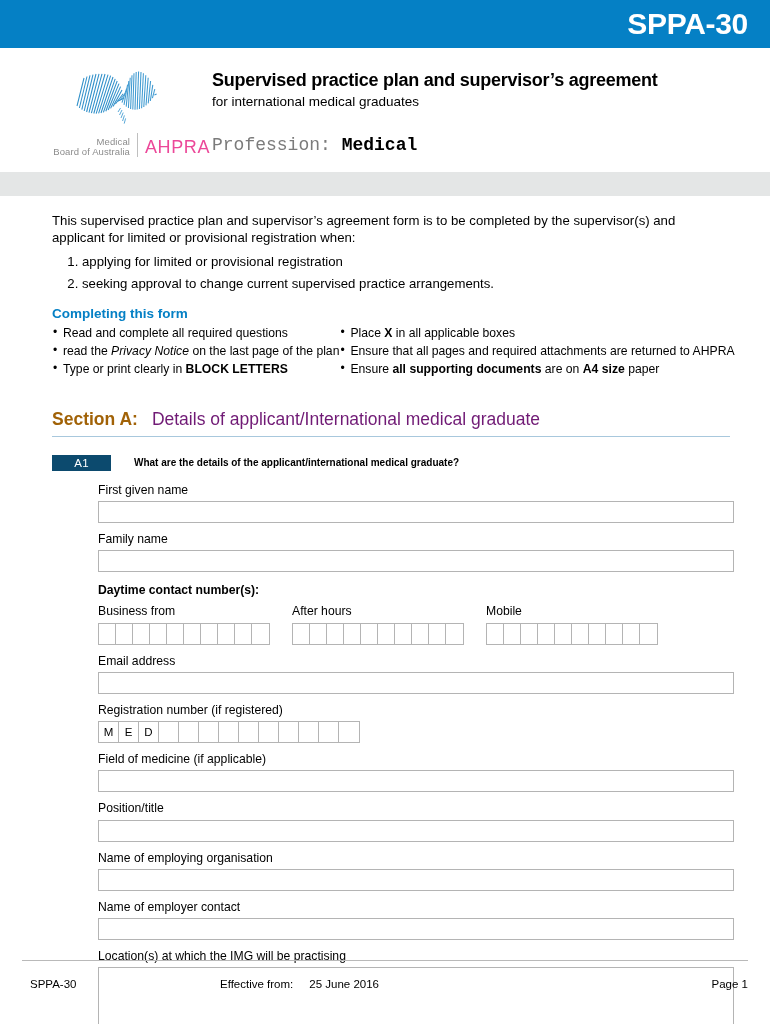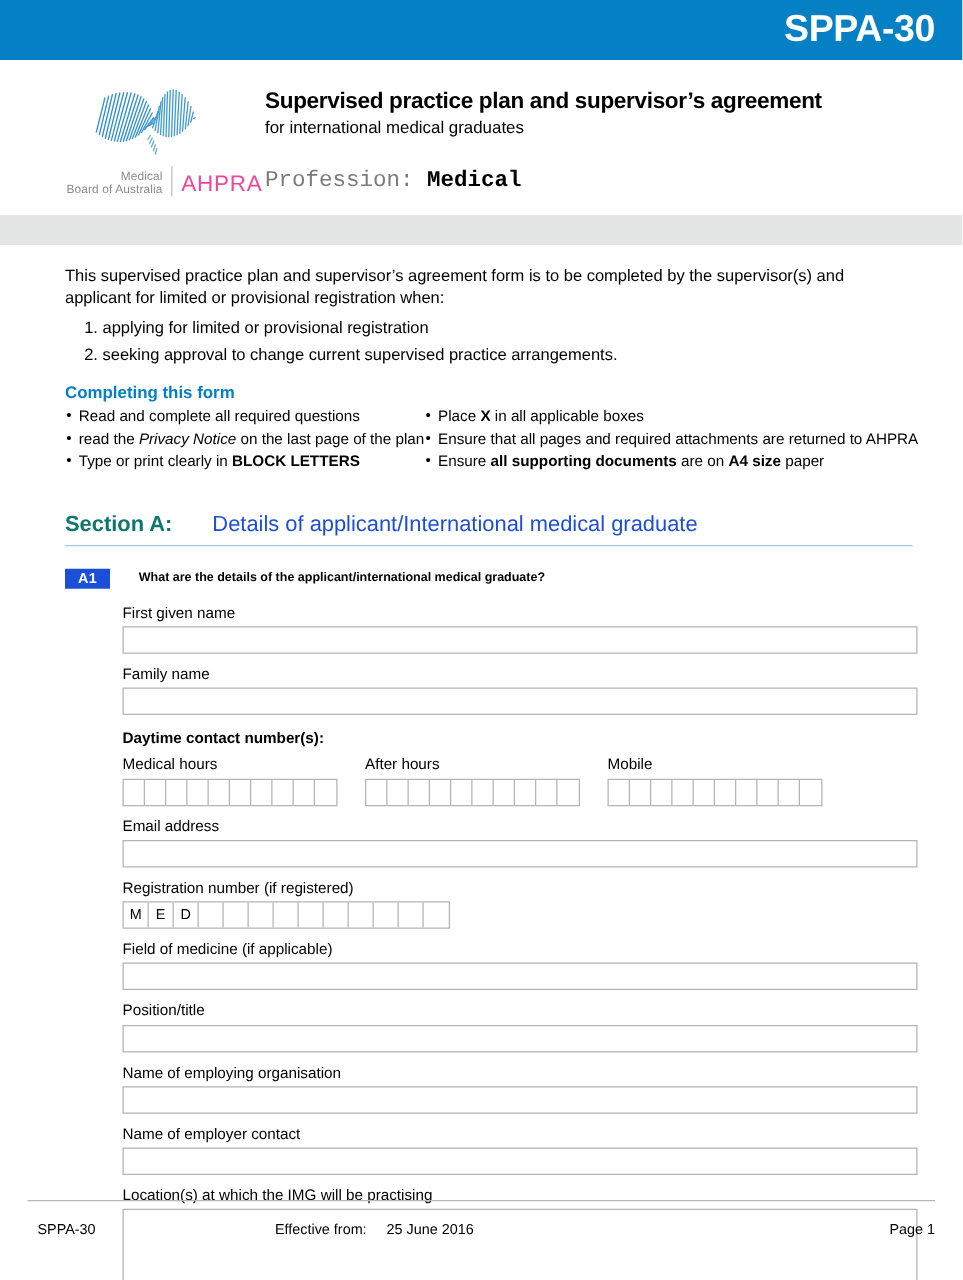--- a/index.html
+++ b/index.html
@@ -165,46 +165,46 @@
   .tip b { font-weight: bold; }
 
   
   .section-head {
     margin-top: 30px;
     display: flex;
     align-items: baseline;
     padding-bottom: 6px;
   }
   .section-label {
-    color: #0f766e;
+    color: #a16207;
     font-weight: bold;
     font-size: 17.5px;
-    margin-right: 32px;
+    margin-right: 14px;
   }
   .section-title {
-    color: #1d4ed8;
+    color: #701a75;
     font-size: 17.5px;
   }
   .section-rule {
     height: 1px;
     background: #a8c8dd;
     margin-bottom: 18px;
   }
 
   
   .question-row {
     display: flex;
     align-items: center;
   }
   .q-badge {
-    background: #1d4ed8;
+    background: #0c4a6e;
     color: #ffffff;
-    font-weight: bold;
+    font-weight: normal;
     font-size: 11.5px;
-    width: 36px;
+    width: 59px;
     height: 16px;
     display: flex;
     align-items: center;
     justify-content: center;
     letter-spacing: 0.2px;
   }
   .q-text {
     font-size: 10px;
     font-weight: bold;
     margin-left: 23px;
@@ -415,21 +415,21 @@
 
     <div class="field-group">
       <div class="field-label">Family name</div>
       <div class="text-input"></div>
     </div>
 
     <div class="field-label bold" style="margin-top:11px;margin-bottom:6px;">Daytime contact number(s):</div>
 
     <div class="phones">
       <div class="phone-col">
-        <div class="field-label">Medical hours</div>
+        <div class="field-label">Business from</div>
         <div class="boxes">
             <div class="cell"></div>
             <div class="cell"></div>
             <div class="cell"></div>
             <div class="cell"></div>
             <div class="cell"></div>
             <div class="cell"></div>
             <div class="cell"></div>
             <div class="cell"></div>
             <div class="cell"></div>

